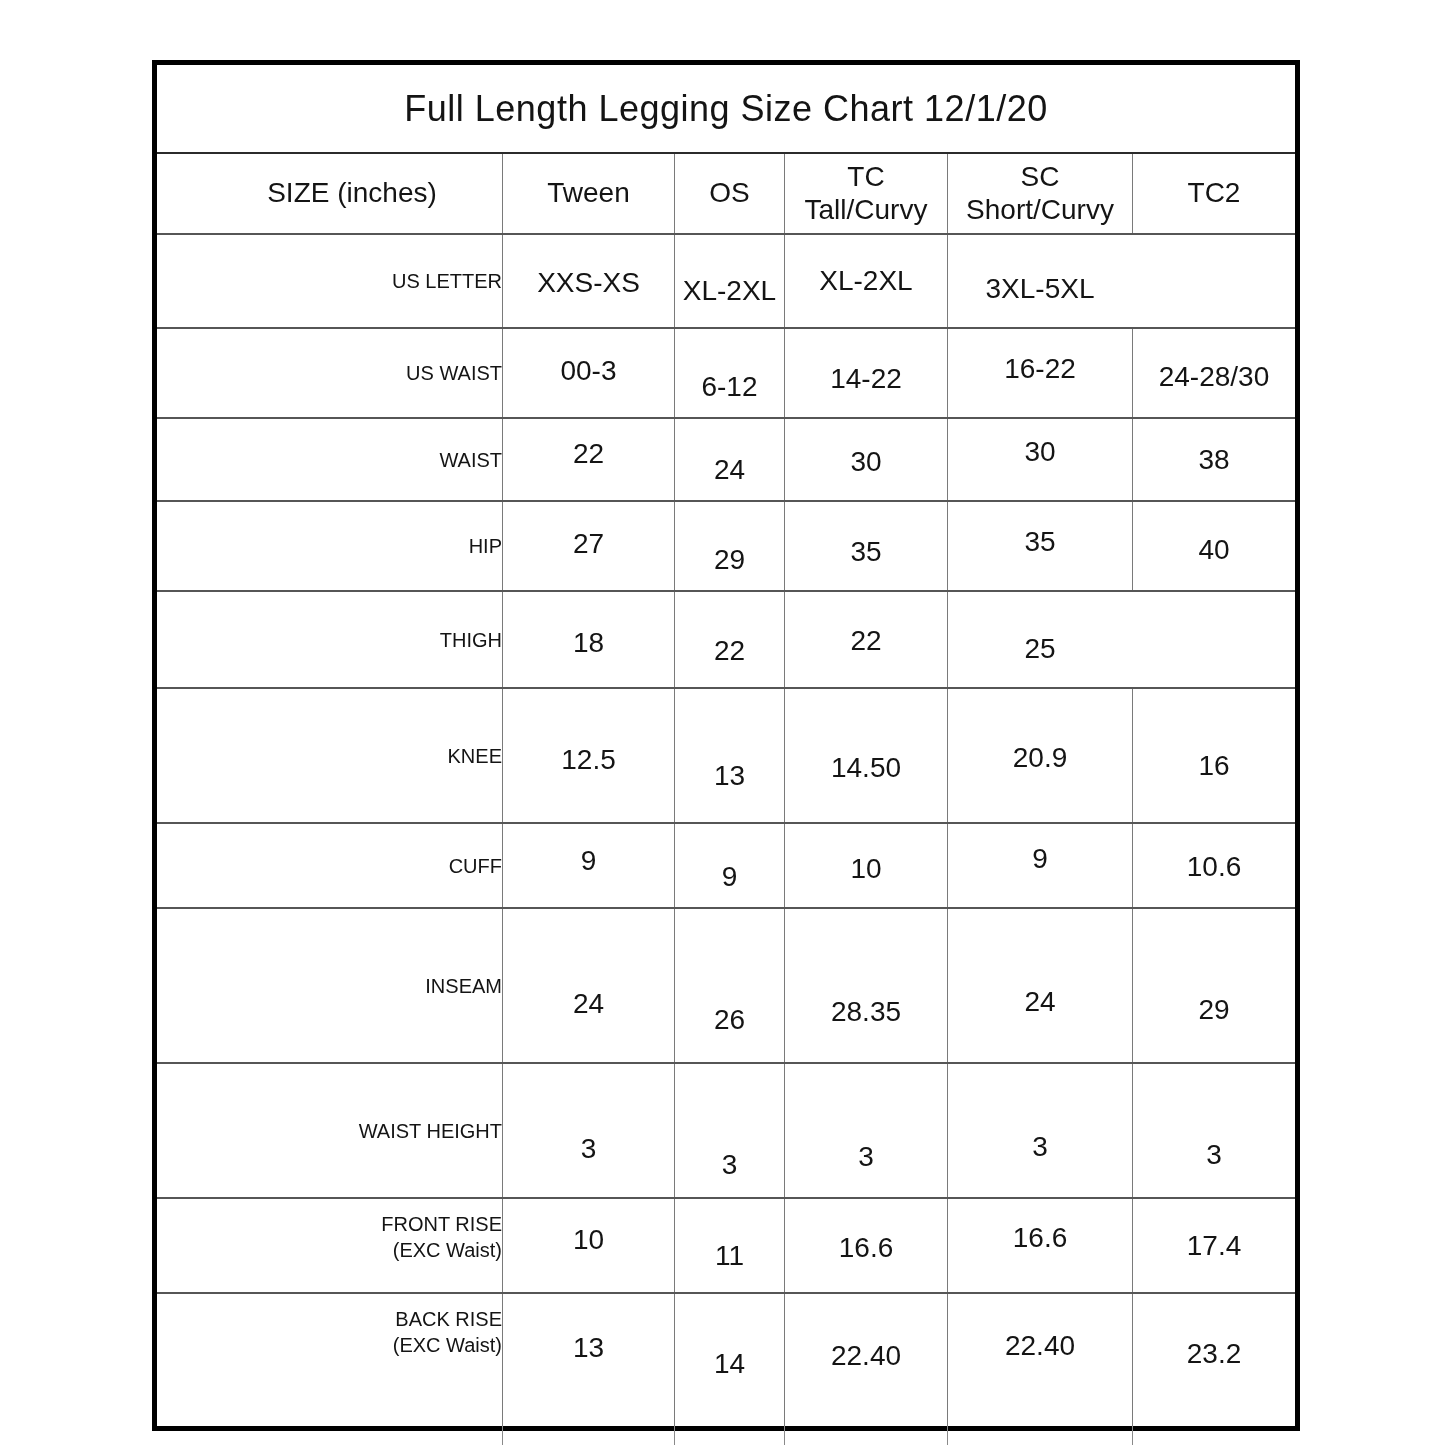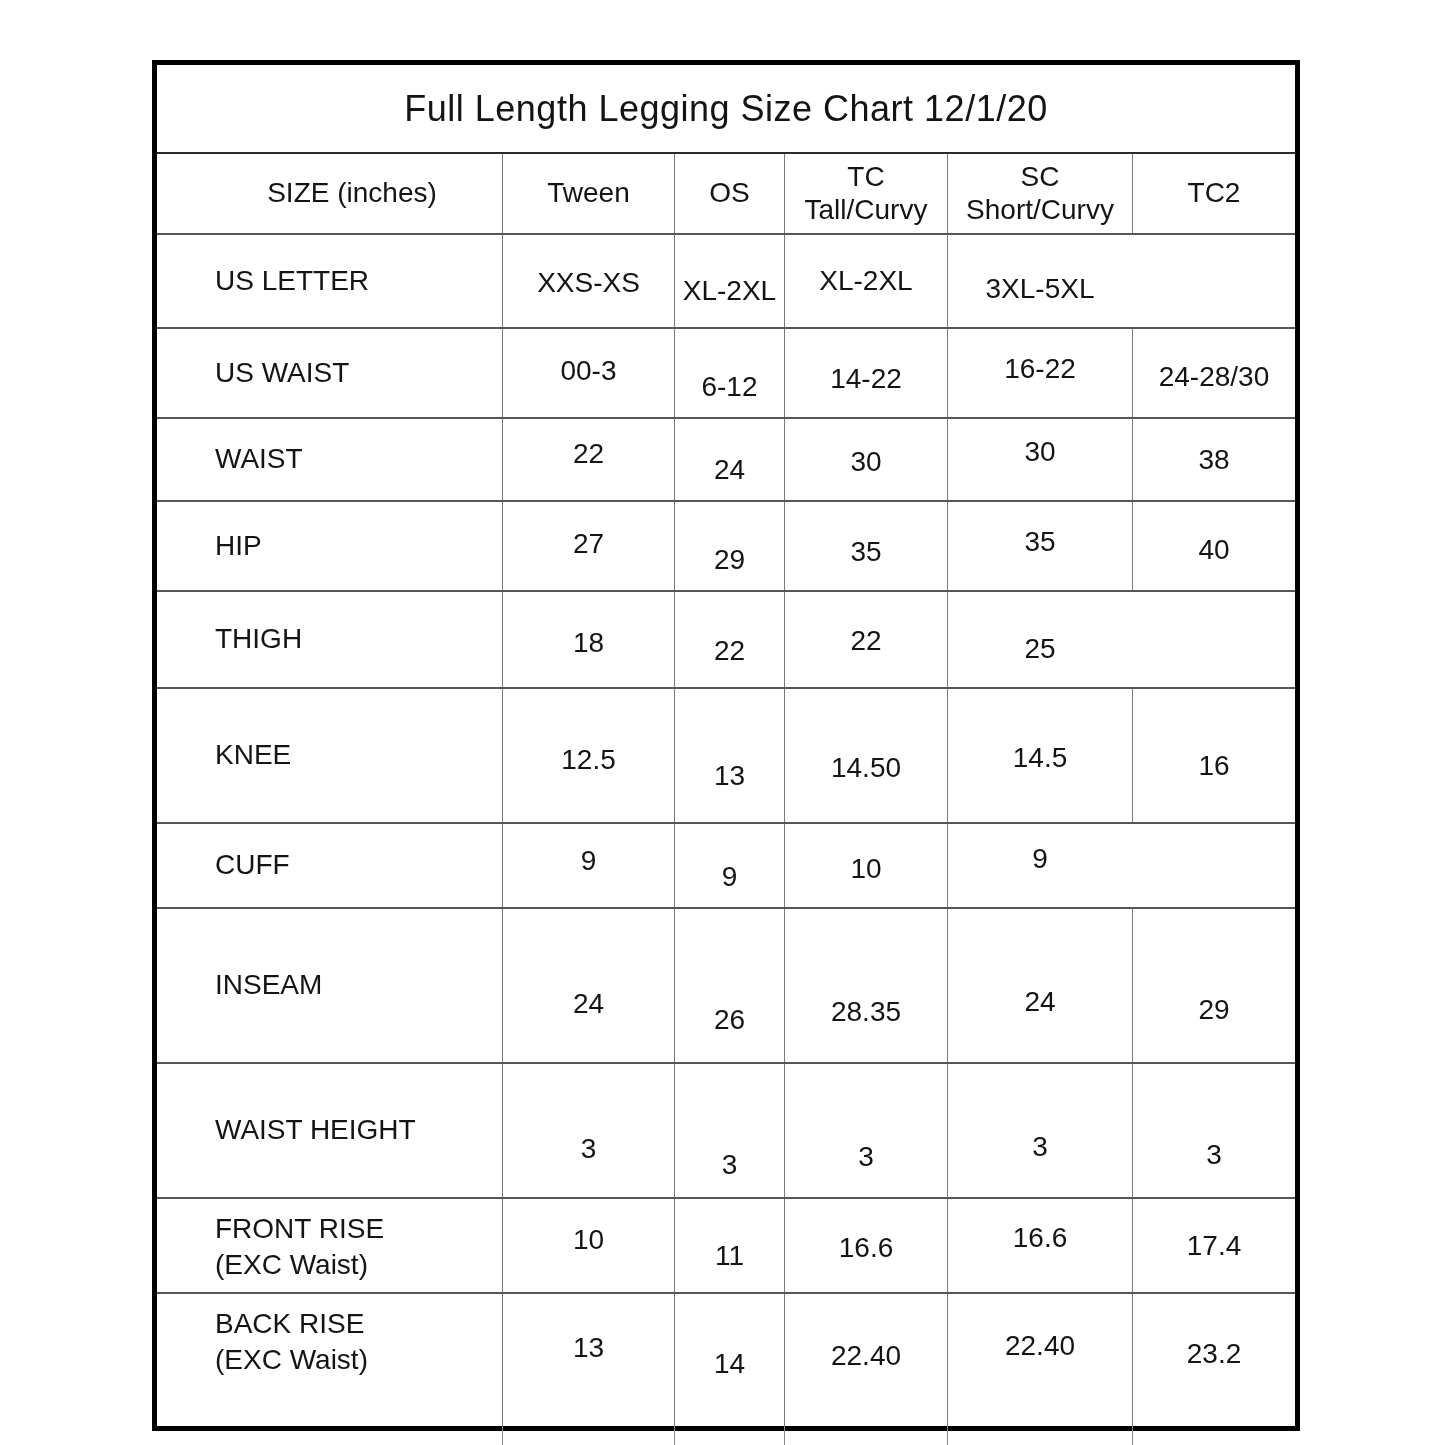--- a/index.html
+++ b/index.html
@@ -37,21 +37,21 @@
   .body-row:nth-child(4){height:88px;}
   .body-row:nth-child(5){height:95px;}
   .body-row:nth-child(6){height:133px;}
   .body-row:nth-child(7){height:83px;}
   .body-row:nth-child(8){height:153px;}
   .body-row:nth-child(9){height:133px;}
   .body-row:nth-child(10){height:93px;}
   .body-row:nth-child(11){height:132px;}
   .labelcell{
     display:flex;flex-direction:column;justify-content:center;
-    padding-left:58px;font-size:28px;line-height:1.3;
+    padding-left:58px;font-size:20px;line-height:1.3;text-align:right;
   }
   .labelcell.toplabel{justify-content:flex-start;padding-top:12px;}
   .val{
     display:flex;align-items:flex-end;justify-content:center;
     font-size:28px;border-left:1px solid #7a7a7a;
   }
   
   .body-row:nth-child(1) .val{padding-bottom:12px;}
   .body-row:nth-child(2) .val{padding-bottom:14px;}
   .body-row:nth-child(3) .val{padding-bottom:14px;}
@@ -211,41 +211,44 @@
         <div class="cell val c2">
           <span>12.5</span>
         </div>
         <div class="cell val c3">
           <span>13</span>
         </div>
         <div class="cell val c4">
           <span>14.50</span>
         </div>
         <div class="cell val c5">
-          <span>14.5</span>
+          <span>20.9</span>
         </div>
         <div class="cell val c6">
           <span>16</span>
         </div>
       </div>
       <div class="grid-row body-row">
         <div class="cell labelcell">
           <span>CUFF</span>
         </div>
         <div class="cell val c2">
           <span>9</span>
         </div>
         <div class="cell val c3">
           <span>9</span>
         </div>
         <div class="cell val c4">
           <span>10</span>
         </div>
         <div class="cell val c5">
           <span>9</span>
+        </div>
+        <div class="cell val c6">
+          <span>10.6</span>
         </div>
       </div>
       <div class="grid-row body-row">
         <div class="cell labelcell">
           <span>INSEAM</span>
         </div>
         <div class="cell val c2">
           <span>24</span>
         </div>
         <div class="cell val c3">

